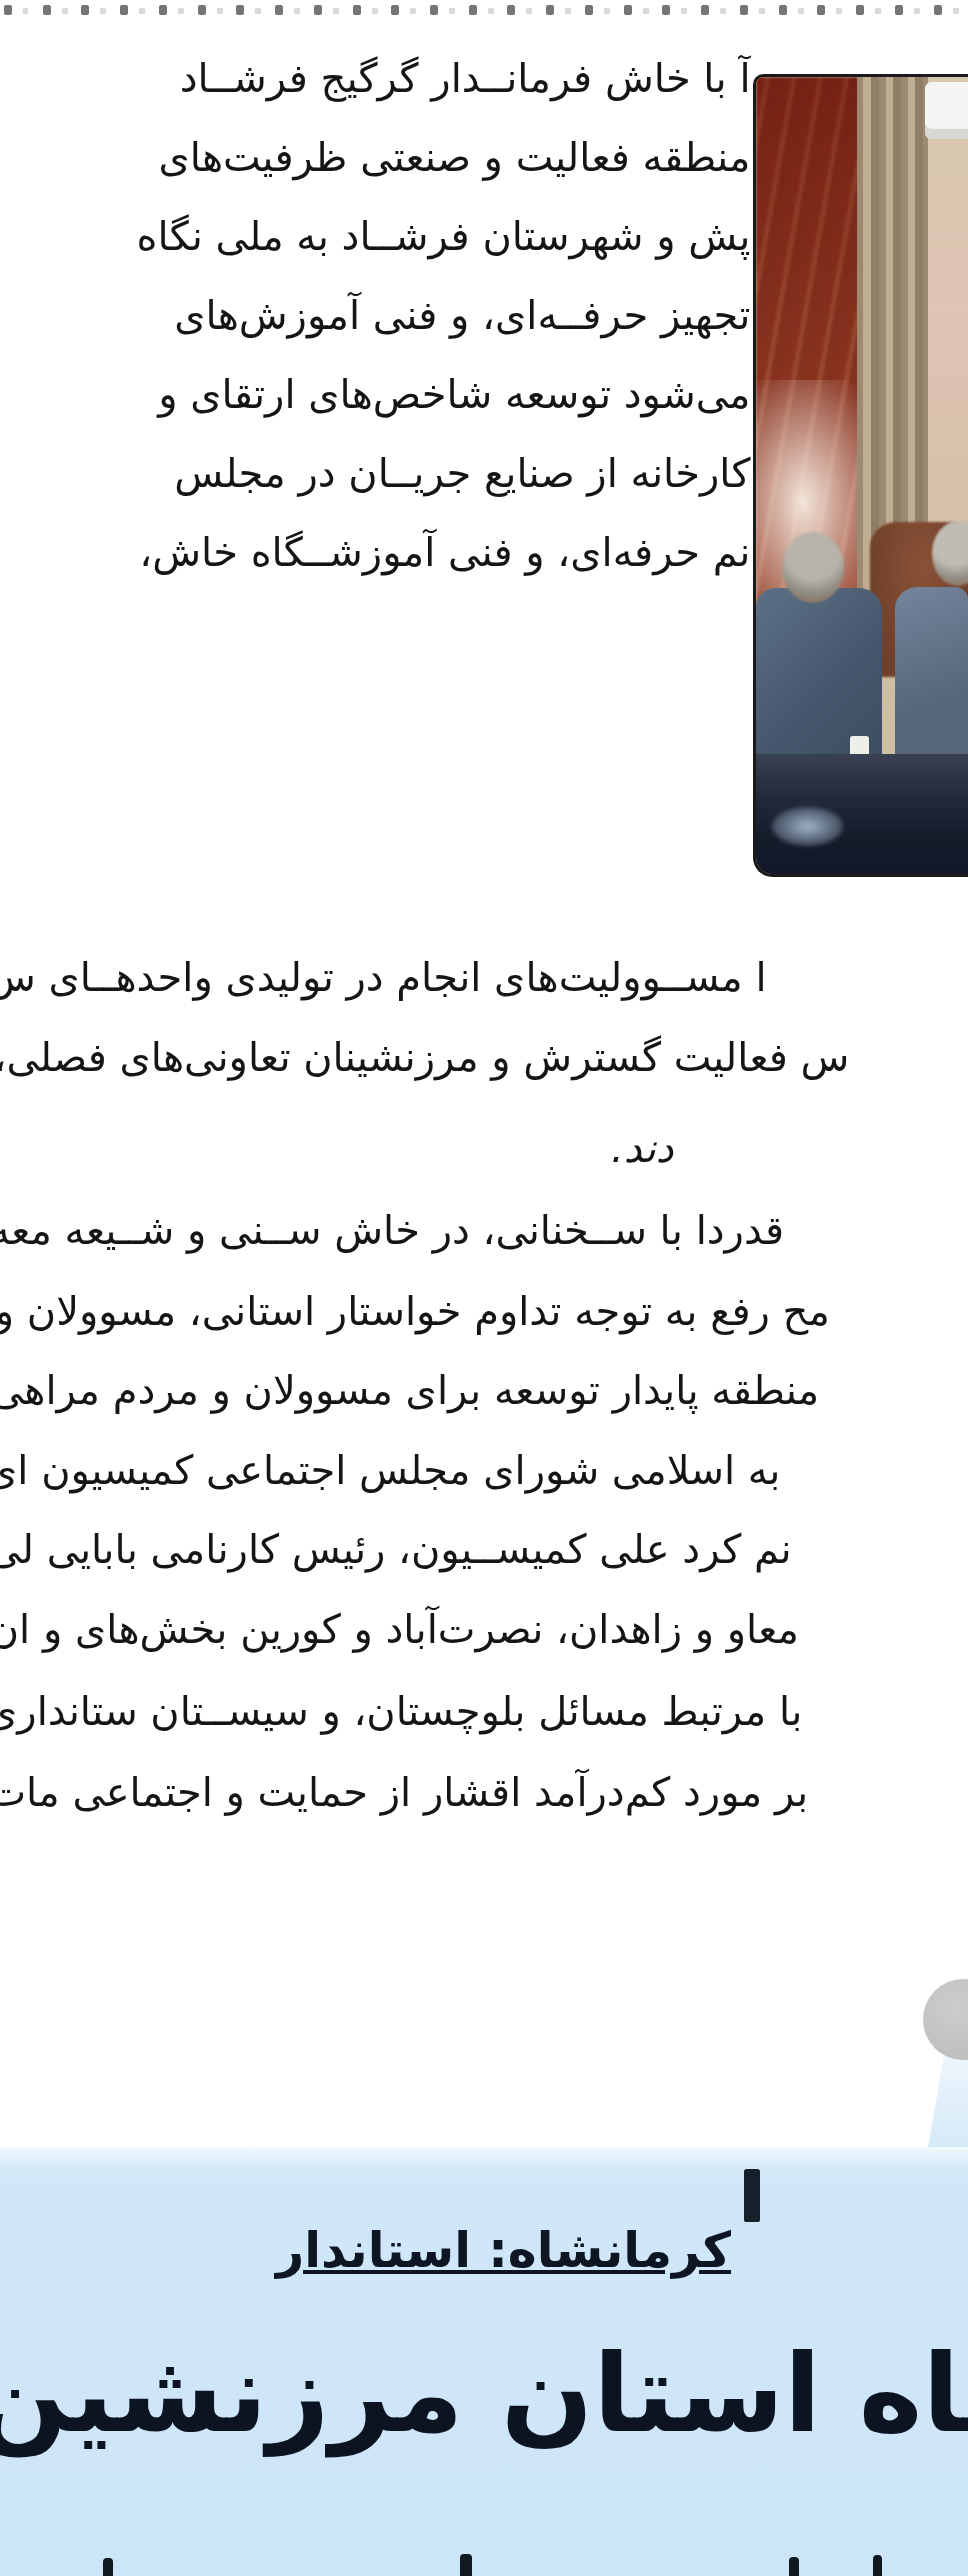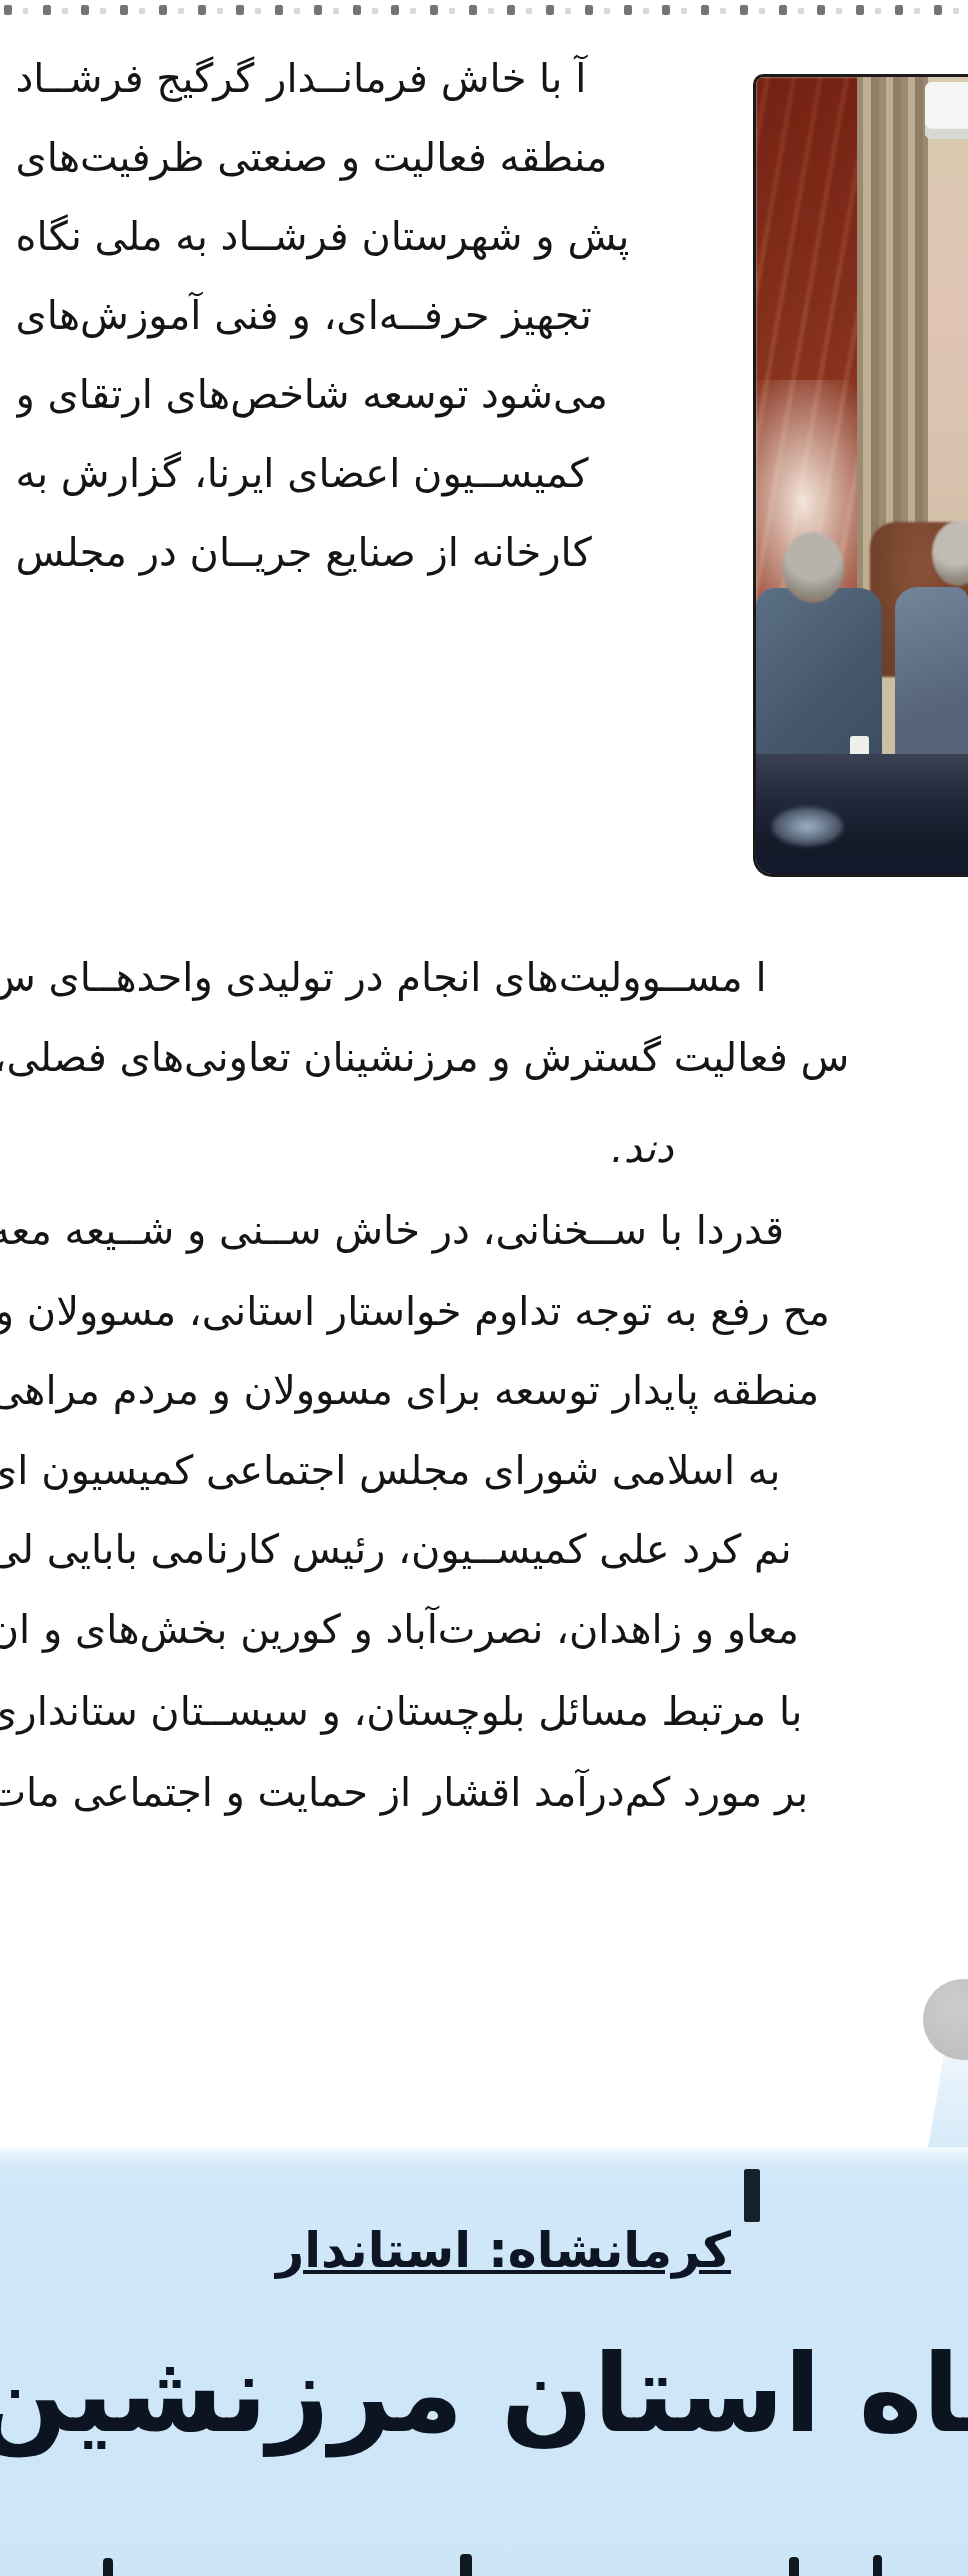--- a/index.html
+++ b/index.html
@@ -6,21 +6,21 @@
   .page{position:relative;width:968px;height:2576px;background:#ffffff;overflow:hidden;
         font-family:"DejaVu Sans",sans-serif;}
 
   
   .dots{position:absolute;left:0;top:3.9px;width:968px;height:19.4px;}
   .dot{position:absolute;top:1.3px;width:7.7px;height:10.3px;background:#757575;border-radius:1.9px;}
   .dot::after{content:"";position:absolute;left:19.4px;top:2.6px;width:5.2px;height:6.5px;
               background:#d9d9d9;border-radius:1.3px;}
 
   
-  .bodyline{position:absolute;white-space:nowrap;direction:rtl;text-align:left;
+  .bodyline{position:absolute;white-space:nowrap;direction:rtl;text-align:right;
             font-size:40px;color:#151515;letter-spacing:0;}
   .colA{position:absolute;left:15.5px;top:39px;width:735px;height:839px;overflow:hidden;}
   .colA .bodyline{position:static;display:block;height:79px;line-height:79px;}
   .frag{position:absolute;white-space:nowrap;direction:rtl;font-size:40px;color:#151515;}
 
   
   .photo{position:absolute;left:753px;top:74px;width:212px;height:797px;background:#cdbfa4;
          border:3.2px solid #1a1a1a;border-right:none;border-radius:10.3px 0 0 19.4px;overflow:hidden;}
   .ph{position:absolute;}
   .ph-brick{left:0;top:0;width:123px;height:549px;
@@ -117,22 +117,22 @@
     <div class="ph ph-table"></div>
     <div class="ph ph-smudge"></div>
   </div>
 
   <div class="colA">
     <div class="bodyline">آ با خاش فرمانــدار گرگیج فرشــاد</div>
     <div class="bodyline">منطقه فعالیت و صنعتی ظرفیت‌های</div>
     <div class="bodyline">پش و شهرستان فرشــاد به ملی نگاه</div>
     <div class="bodyline">تجهیز حرفــه‌ای، و فنی آموزش‌های</div>
     <div class="bodyline">می‌شود توسعه شاخص‌های ارتقای و</div>
-    <div class="bodyline">کمیســیون اعضای ایرنا، گزارش به</div>
     <div class="bodyline">کارخانه از صنایع جریــان در مجلس</div>
+    <div class="bodyline">نم حرفه‌ای، و فنی آموزشــگاه خاش،</div>
   </div>
 
   <div class="bodyline" style="left:-13px;top:954px;">ا مســوولیت‌های انجام در تولیدی واحدهــای س</div>
   <div class="bodyline" style="left:-6.5px;top:1034px;">س فعالیت گسترش و مرزنشینان تعاونی‌های فصلی،</div>
   <div class="frag" style="left:611px;top:1125px;font-style:italic;">دند.</div>
 
   <div class="bodyline" style="left:-10.3px;top:1207px;">قدردا با ســخنانی، در خاش ســنی و شــیعه معه</div>
   <div class="bodyline" style="left:-5.2px;top:1288px;">مح رفع به توجه تداوم خواستار استانی، مسوولان و</div>
   <div class="bodyline" style="left:-9px;top:1367px;">منطقه پایدار توسعه برای مسوولان و مردم مراهی</div>
   <div class="bodyline" style="left:-14px;top:1447px;">به اسلامی شورای مجلس اجتماعی کمیسیون ای</div>

